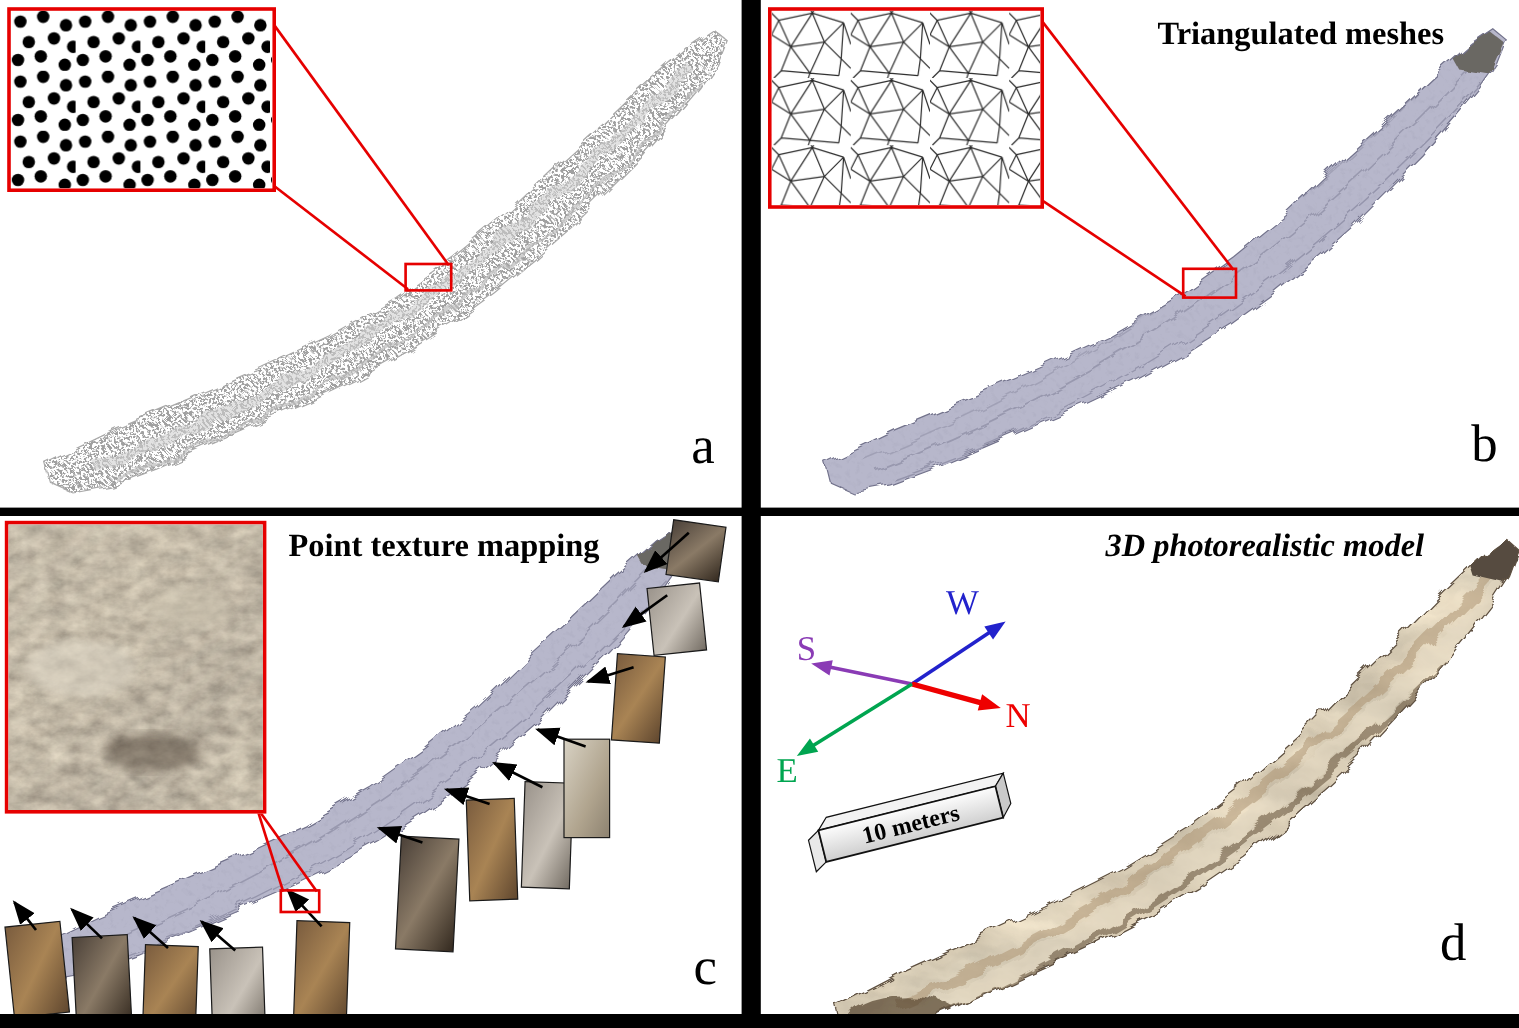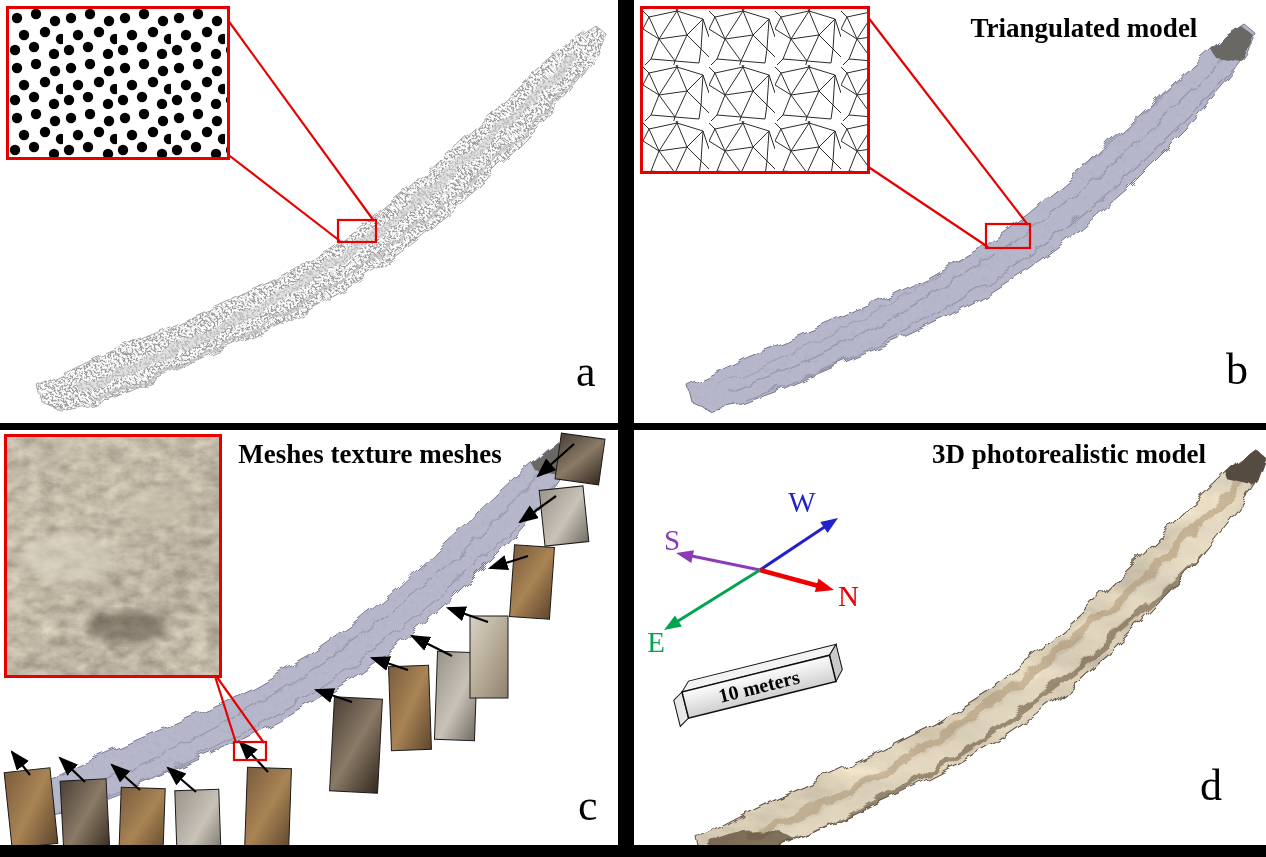--- a/index.html
+++ b/index.html
@@ -13,21 +13,21 @@
   .layer{position:absolute;left:0;top:0;}
   .inset{position:absolute;border:3px solid #e60000;background:#fff;overflow:hidden;}
   #inset-a{left:6px;top:6px;width:218px;height:148px;}
   #inset-b{left:6px;top:6px;width:224px;height:162px;}
   #inset-c{left:4px;top:4px;width:212px;height:238px;}
   .title{position:absolute;font-weight:700;font-size:27px;line-height:1.22;
          text-align:center;color:#000;}
   #title-a{left:250px;top:16px;width:300px;}
   #title-b{left:300px;top:12px;width:300px;}
   #title-c{left:235px;top:8px;width:270px;}
-  #title-d{left:280px;top:8px;width:310px;}
+  #title-d{left:265px;top:8px;width:310px;font-style:italic;}
   .letter{position:absolute;font-size:44px;color:#000;}
   #letter-a{left:576px;top:346px;}
   #letter-b{left:592px;top:344px;}
   #letter-c{left:578px;top:350px;}
   #letter-d{left:566px;top:330px;}
   .callout-line{stroke:#e60000;stroke-width:2.2;}
   .callout-rect{stroke:#e60000;stroke-width:2.2;fill:none;}
   svg text{font-family:"Liberation Serif",serif;}
   .compass-label{font-size:29px;}
   .scalebar-label{font-size:20px;font-weight:600;fill:#000;}
@@ -131,21 +131,21 @@
                        M8,50 L32,52 M0,20 L6,8 M0,20 L16,30 M6,8 L-2,0 M34,2 L30,-6 M34,2 L38,-6
                        M8,50 L2,56 M32,52 L30,58"></path>
             </g>
           </pattern>
         </defs>
         <rect width="224" height="162" fill="#fff"></rect>
         <rect width="224" height="162" fill="url(#patTri)"></rect>
       </svg>
     </div>
 
-    <div class="title" id="title-b">Triangulated model</div>
+    <div class="title" id="title-b">Triangulated meshes</div>
     <div class="letter" id="letter-b">b</div>
   </section>
 
   <section class="panel" id="panel-c">
     <svg class="layer" width="618" height="415" viewBox="0 0 618 415">
       <defs>
         <filter id="fRoughC" x="-10%" y="-10%" width="120%" height="120%">
           <feTurbulence type="fractalNoise" baseFrequency="0.045" numOctaves="3" seed="12" result="n"></feTurbulence>
           <feDisplacementMap in="SourceGraphic" in2="n" scale="10"></feDisplacementMap>
         </filter>
@@ -245,21 +245,21 @@
             </filter>
         </defs>
         <rect width="212" height="238" fill="url(#gRockBase)"></rect>
         <rect width="212" height="238" filter="url(#fRockIns)" opacity="0.8"></rect>
         <ellipse cx="60" cy="120" rx="46" ry="24" fill="#ddd6c6" opacity="0.55" filter="url(#fBlurIns)"></ellipse>
         <ellipse cx="150" cy="70" rx="36" ry="18" fill="#cfc6b2" opacity="0.45" filter="url(#fBlurIns)"></ellipse>
         <ellipse cx="120" cy="190" rx="40" ry="16" fill="#55493c" opacity="0.5" filter="url(#fBlurIns)"></ellipse>
       </svg>
     </div>
 
-    <div class="title" id="title-c">Meshes texture meshes</div>
+    <div class="title" id="title-c">Point texture mapping</div>
     <div class="letter" id="letter-c">c</div>
   </section>
 
   <section class="panel" id="panel-d">
     <svg class="layer" width="632" height="415" viewBox="0 0 632 415">
       <defs>
         <filter id="fRoughD" x="-10%" y="-10%" width="120%" height="120%">
           <feTurbulence type="fractalNoise" baseFrequency="0.045" numOctaves="3" seed="21" result="n"></feTurbulence>
           <feDisplacementMap in="SourceGraphic" in2="n" scale="11"></feDisplacementMap>
         </filter>

